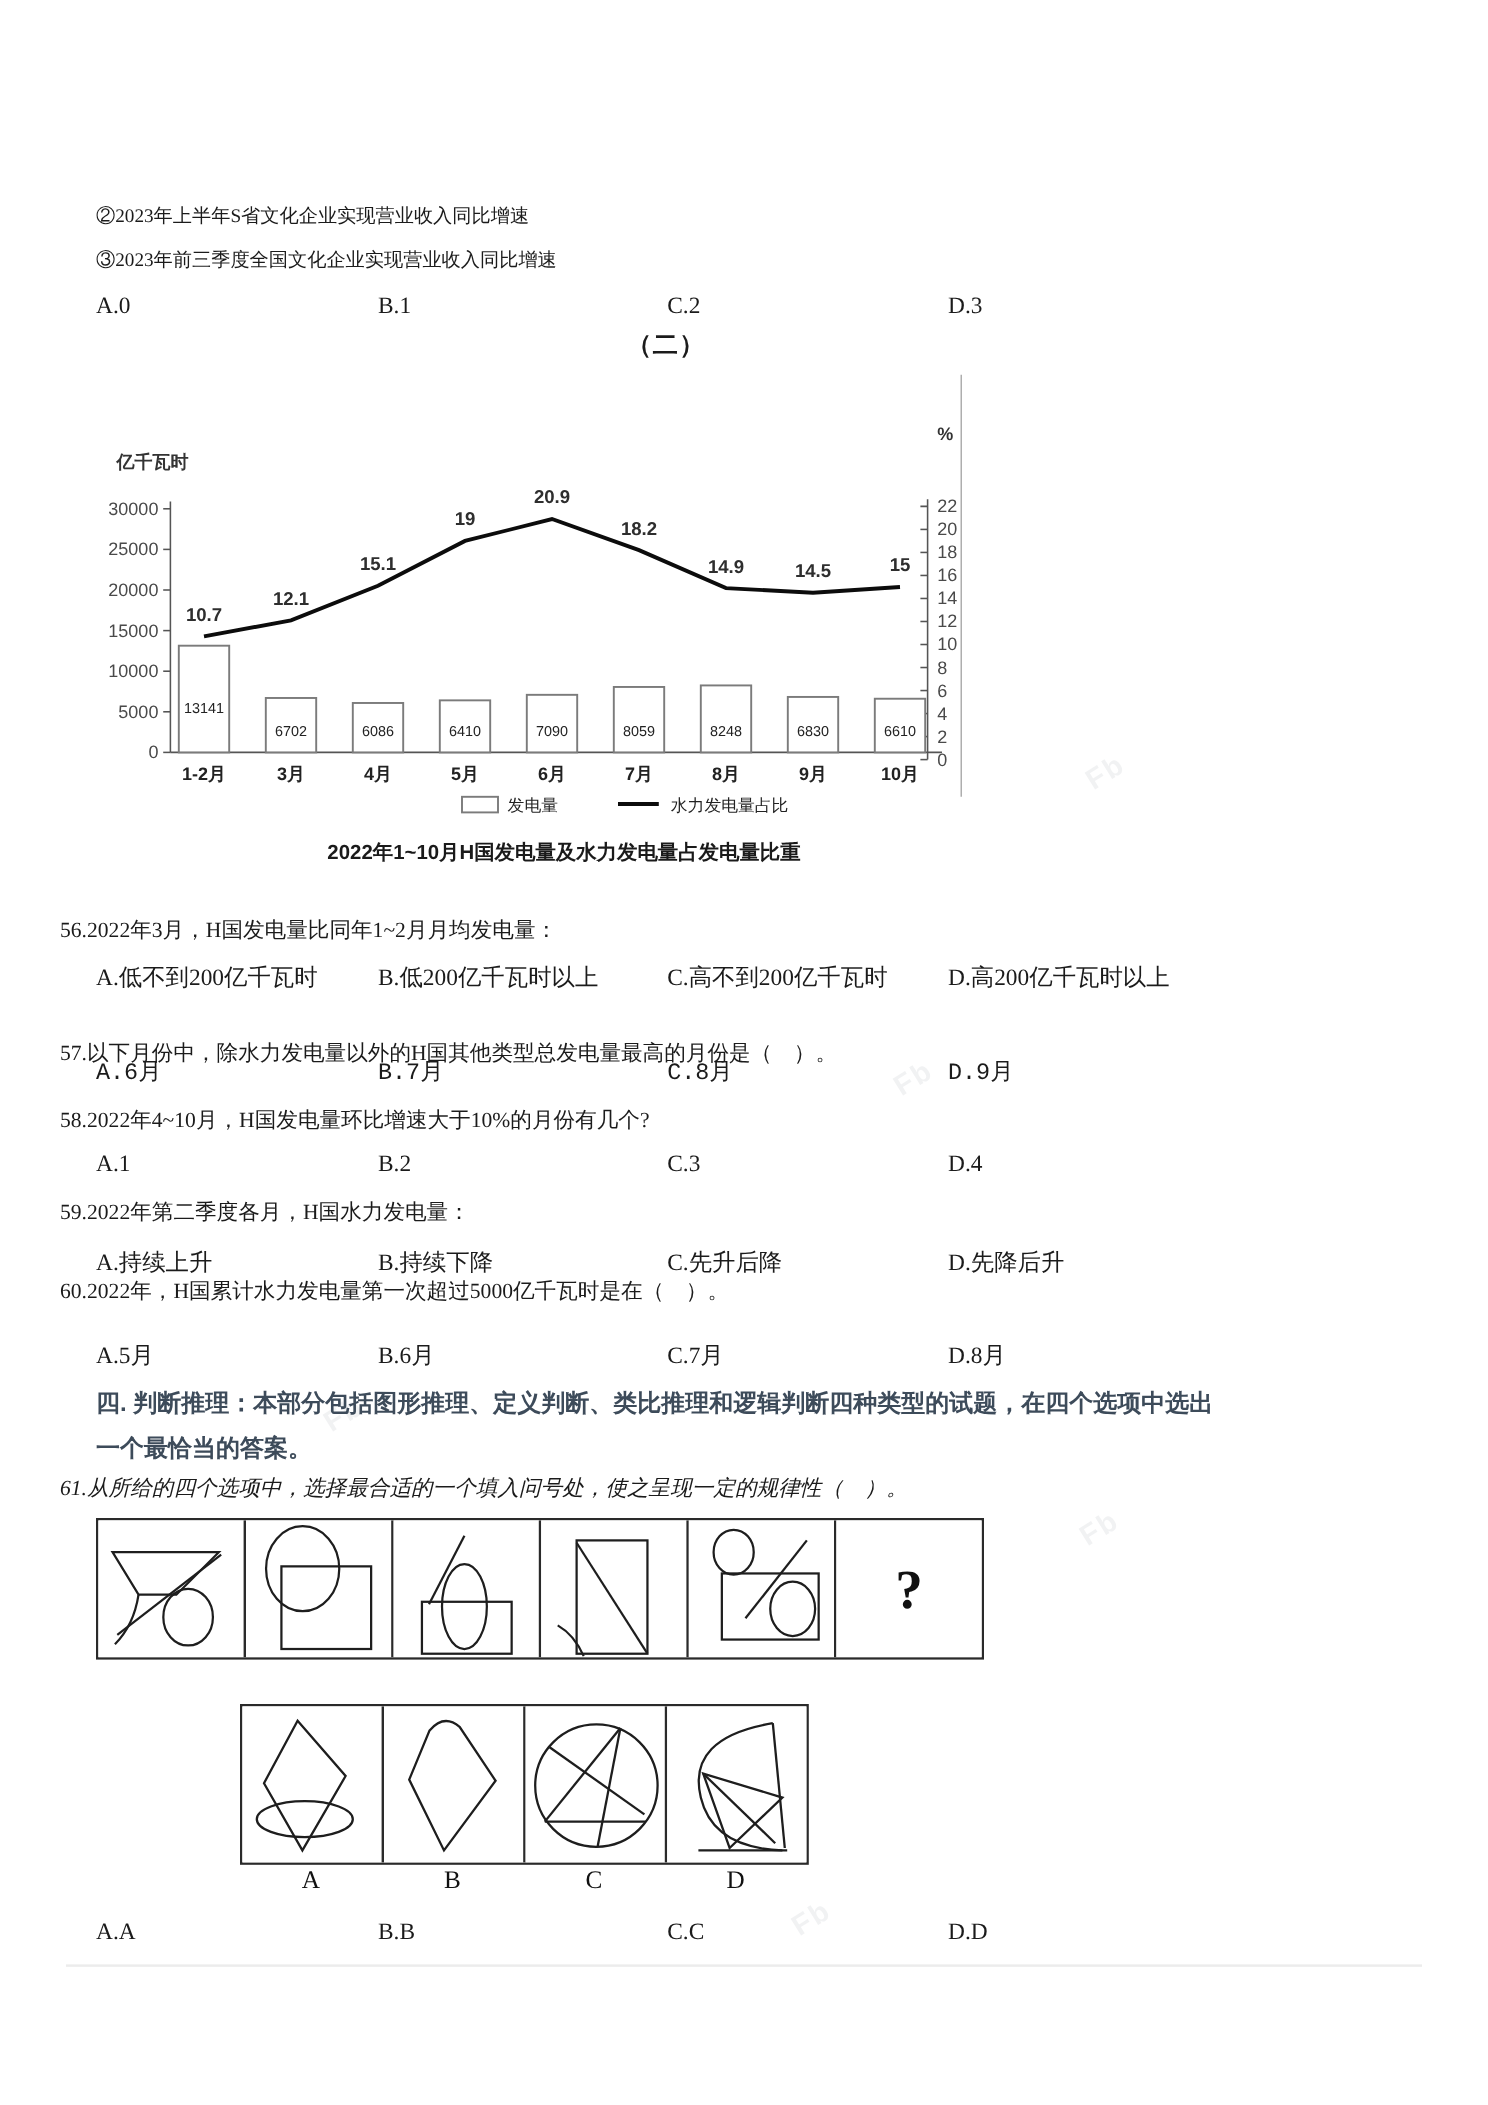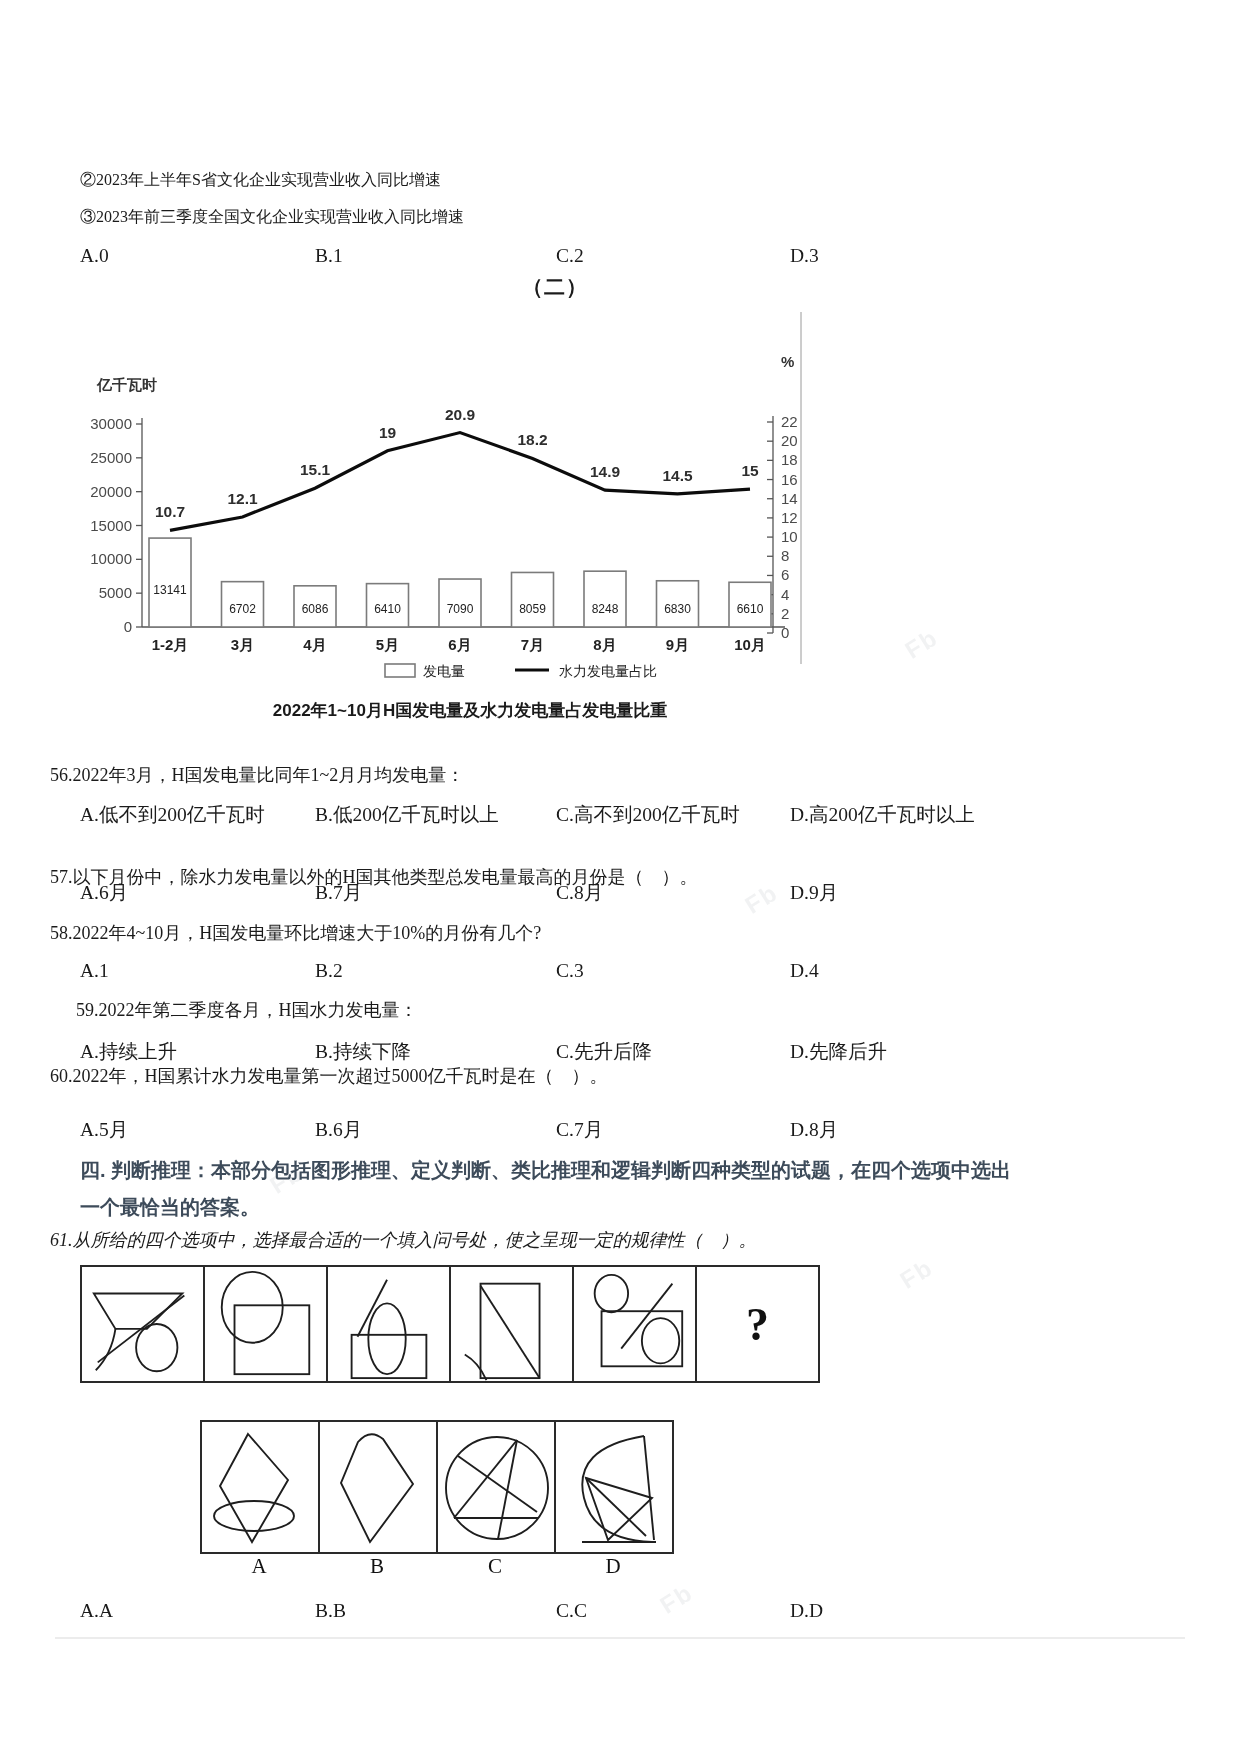--- a/index.html
+++ b/index.html
@@ -161,36 +161,36 @@
 
   <div class="q-line" style="top:763px;"><span>56.</span><span>2022年3月，H国发电量比同年1~2月月均发电量：</span></div>
   <div class="opt-row" style="top:801px;">
       <span class="opt col0">A.低不到200亿千瓦时</span>
       <span class="opt col1">B.低200亿千瓦时以上</span>
       <span class="opt col2">C.高不到200亿千瓦时</span>
       <span class="opt col3">D.高200亿千瓦时以上</span>
     </div>
 
   <div class="q-line" style="top:840px;margin-top:25px;"><span>57.</span><span>以下月份中，除水力发电量以外的H国其他类型总发电量最高的月份是（　）。</span></div>
-  <div class="opt-row" style="top:879px;">
+  <div class="opt-row" style="top:879px;font-family:Liberation Mono, monospace;">
       <span class="opt col0">A.6月</span>
       <span class="opt col1">B.7月</span>
       <span class="opt col2">C.8月</span>
       <span class="opt col3">D.9月</span>
     </div>
 
   <div class="q-line" style="top:921px;"><span>58.</span><span>2022年4~10月，H国发电量环比增速大于10%的月份有几个?</span></div>
   <div class="opt-row" style="top:960px;">
       <span class="opt col0">A.1</span>
       <span class="opt col1">B.2</span>
       <span class="opt col2">C.3</span>
       <span class="opt col3">D.4</span>
     </div>
 
-  <div class="q-line" style="top:998px;margin-left:26px;"><span>59.</span><span>2022年第二季度各月，H国水力发电量：</span></div>
+  <div class="q-line" style="top:998px;"><span>59.</span><span>2022年第二季度各月，H国水力发电量：</span></div>
   <div class="opt-row" style="top:1038px;">
       <span class="opt col0">A.持续上升</span>
       <span class="opt col1">B.持续下降</span>
       <span class="opt col2">C.先升后降</span>
       <span class="opt col3">D.先降后升</span>
     </div>
 
   <div class="q-line" style="top:1064px;"><span>60.</span><span>2022年，H国累计水力发电量第一次超过5000亿千瓦时是在（　）。</span></div>
   <div class="opt-row" style="top:1116px;">
       <span class="opt col0">A.5月</span>

